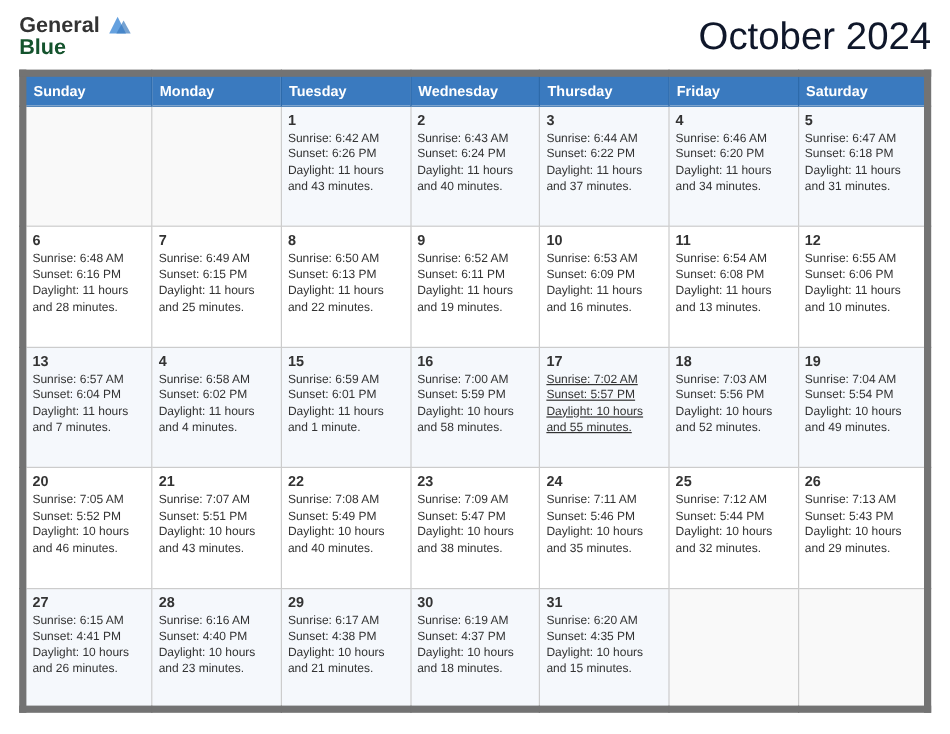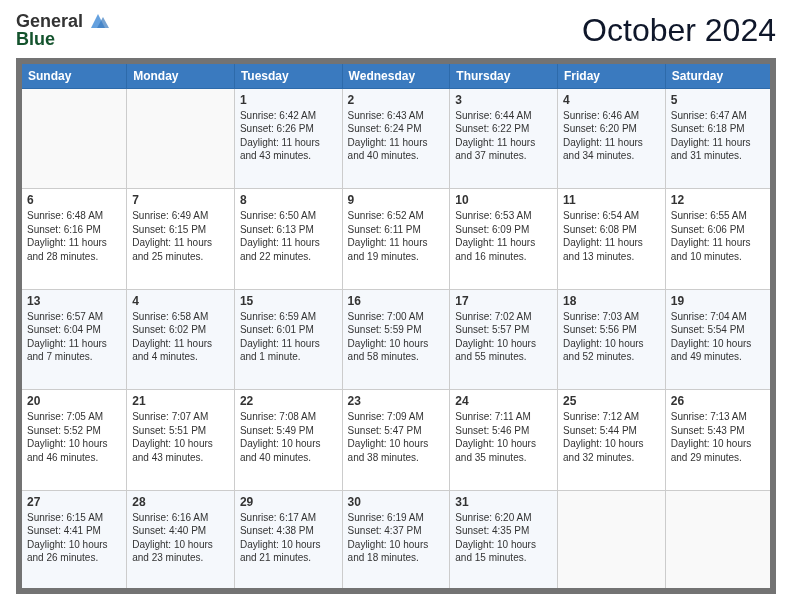--- a/index.html
+++ b/index.html
@@ -220,21 +220,21 @@
 Daylight: 11 hours and 1 minute.</div>
           </td>
           <td>
             <div class="day-number">16</div>
             <div class="cell-text" style="white-space: pre-line;">Sunrise: 7:00 AM
 Sunset: 5:59 PM
 Daylight: 10 hours and 58 minutes.</div>
           </td>
           <td>
             <div class="day-number">17</div>
-            <div class="cell-text" style="white-space: pre-line;">Sunrise: 7:02 AM
+            <div class="cell-text" style="white-space: pre-line; text-decoration: underline;">Sunrise: 7:02 AM
 Sunset: 5:57 PM
 Daylight: 10 hours and 55 minutes.</div>
           </td>
           <td>
             <div class="day-number">18</div>
             <div class="cell-text" style="white-space: pre-line;">Sunrise: 7:03 AM
 Sunset: 5:56 PM
 Daylight: 10 hours and 52 minutes.</div>
           </td>
           <td>

